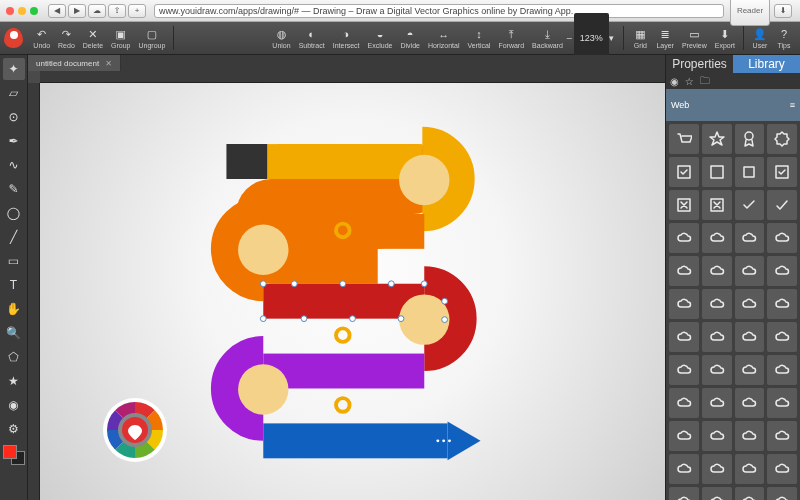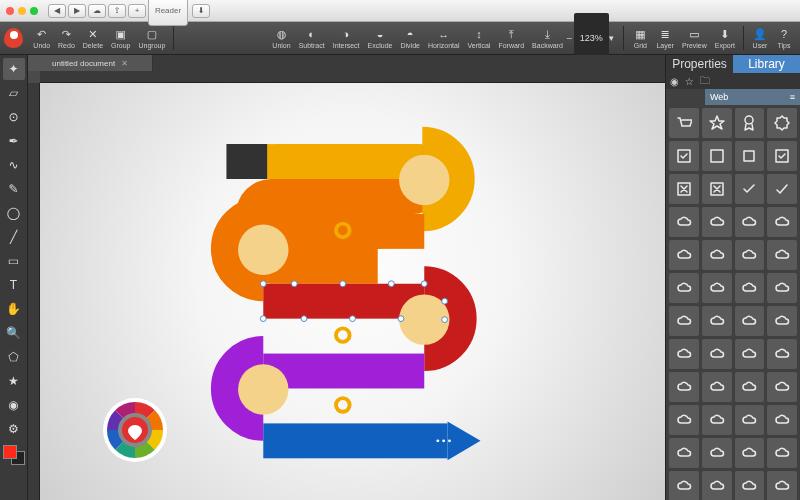--- a/index.html
+++ b/index.html
@@ -30,34 +30,34 @@
 .tool-col { width:28px; background:#3a3a3a; border-right:1px solid #222; display:flex; flex-direction:column; align-items:center; padding-top:2px; }
 .tool-col .t { width:22px; height:22px; margin:1px 0; display:flex; align-items:center; justify-content:center; color:#ddd; font-size:12px; border-radius:2px; cursor:pointer; }
 .tool-col .t.sel { background:#5a5a5a; }
 .tool-col .sw { width:22px; height:20px; margin-top:4px; position:relative; }
 .sw .fg{ width:14px; height:14px; background:#ff2a1a; border:1px solid #888; position:absolute; top:0; left:0; }
 .sw .bg{ width:14px; height:14px; background:#222; border:1px solid #888; position:absolute; bottom:0; right:0; }
 
 
 .canvas-wrap { flex:1; position:relative; background:#4a4a4a; }
 .tab-strip { height:16px; background:#3a3a3a; display:flex; }
-.doc-tab { background:#555; color:#ddd; font-size:8px; padding:2px 24px; display:flex; align-items:center; border-right:1px solid #333; }
+.doc-tab { background:#555; color:#ddd; font-size:8px; padding:2px 8px; display:flex; align-items:center; border-right:1px solid #333; }
 .doc-tab .x { margin-left:6px; font-size:8px; cursor:pointer; color:#aaa; }
 .rulers-h { height:12px; background:#3a3a3a; border-bottom:1px solid #222; margin-left:12px;}
 .rulers-v { width:12px; position:absolute; top:28px; bottom:0; left:0; background:#3a3a3a; border-right:1px solid #222;}
 .canvas { position:absolute; top:28px; left:12px; right:0; bottom:0; background:radial-gradient(circle at 50% 45%, #fdfdfd 0%, #f5f5f5 40%, #cfcfcf 100%); }
 
 
 .right-panel { width:135px; background:#404040; border-left:1px solid #222; display:flex; flex-direction:column; }
 .rp-tabs { height:18px; display:flex; font-size:12px; color:#ddd; }
 .rp-tabs div { flex:1; display:flex; align-items:center; justify-content:center; background:#353535; cursor:pointer; }
 .rp-tabs div.sel { background:#4a86c5; color:#fff; }
 .rp-sub { height:16px; background:#353535; display:flex; align-items:center; padding:0 4px; gap:6px; }
 .rp-sub span{ color:#ccc; font-size:10px; cursor:pointer; }
-.rp-cat { height:16px; background:#5d758b; color:#fff; font-size:9px; display:flex; align-items:center; padding:0 5px; justify-content:space-between;margin-left:39px; }
+.rp-cat { height:16px; background:#5d758b; color:#fff; font-size:9px; display:flex; align-items:center; padding:16px 5px; justify-content:space-between; }
 .icon-grid { flex:1; overflow:hidden; padding:3px; display:grid; grid-template-columns:repeat(4, 1fr); grid-auto-rows:30px; gap:3px; }
 .icon-grid .g { background:#5a5a5a; border-radius:2px; display:flex; align-items:center; justify-content:center; color:#eee; font-size:14px; cursor:pointer; }
 .icon-grid .g svg{ width:16px; height:16px; fill:#eaeaea; }
 
 
 .snake { position:absolute; top:0; left:0; width:100%; height:100%; }
 
 
 .wheel { position:absolute; left:60px; bottom:35px; width:70px; height:70px; }
 
@@ -69,20 +69,23 @@
 <div class="browser-bar">
   <span class="traffic" style="background:#ff5f56"></span>
   <span class="traffic" style="background:#ffbd2e"></span>
   <span class="traffic" style="background:#27c93f"></span>
   <div style="width:6px"></div>
   <div class="bb-btn">◀</div>
   <div class="bb-btn">▶</div>
   <div class="bb-btn">☁</div>
   <div class="bb-btn">⇪</div>
   <div class="bb-btn">+</div>
+  <div class="url-bar">
+      <span>www.youidraw.com/apps/drawing/# — Drawing – Draw a Digital Vector Graphics online by Drawing App.</span>
+    </div>
   <div class="reader-btn">Reader</div>
   <div class="bb-btn" style="margin-left:4px">⬇</div>
 </div>
 
 <div class="main-toolbar">
   <div class="logo"></div>
   <div class="tbtn">
       <div class="ic">↶</div>
       <span>Undo</span>
     </div>

